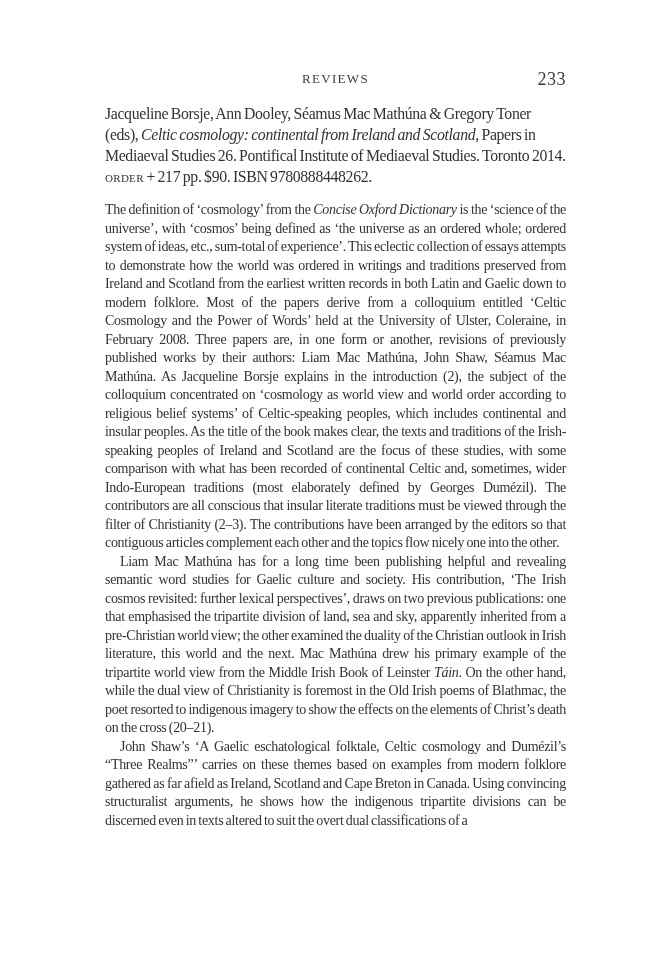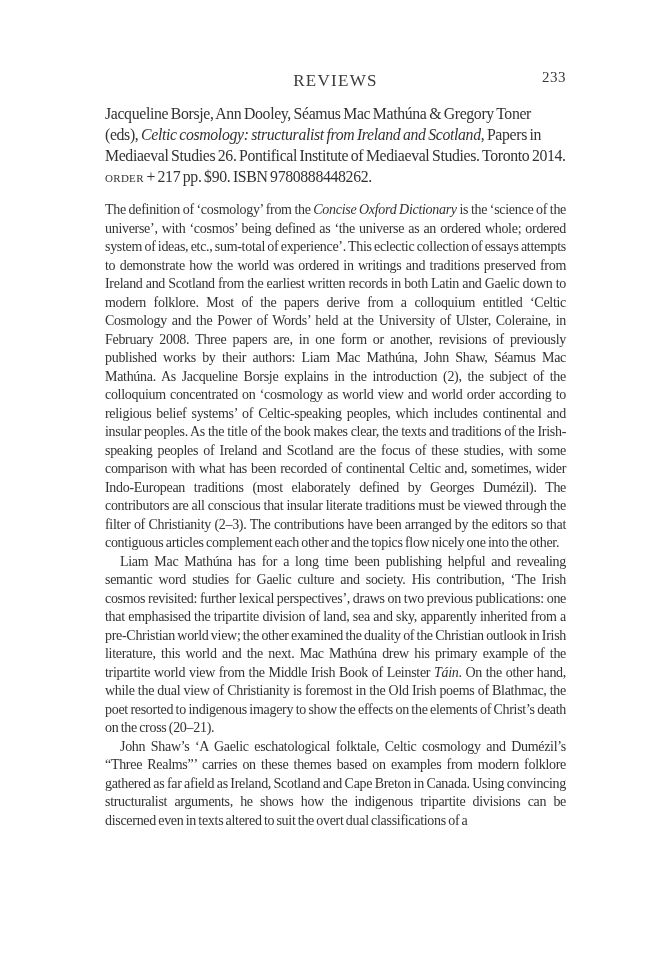--- a/index.html
+++ b/index.html
@@ -30,29 +30,29 @@
   .running-head {
     position: relative;
     height: 16px;
     width: 100%;
   }
   .running-title {
     position: absolute;
     left: 50%;
     transform: translateX(-50%);
     top: 0;
-    font-size: 17px;
+    font-size: 13px;
     letter-spacing: 1.3px;
     color: #3c3a38;
   }
   .page-number {
     position: absolute;
     right: 0;
     top: -2px;
-    font-size: 15px;
+    font-size: 18px;
     letter-spacing: 0.5px;
     color: #3c3a38;
   }
   .citation {
     margin: 16px 0 0 0;
     font-size: 15.8px;
     line-height: 21px;
     letter-spacing: -0.35px;
     word-spacing: -1px;
     text-align: left;
@@ -80,21 +80,21 @@
 <body>
 
 <div class="page">
   <div class="text-col">
 
     <header class="running-head">
       <span class="running-title">REVIEWS</span>
       <span class="page-number">233</span>
     </header>
 
-    <p class="citation"><span>Jacqueline Borsje, Ann Dooley, Séamus Mac Mathúna &amp; Gregory Toner (eds), </span><span class="italic">Celtic cosmology: structuralist from Ireland and Scotland</span><span>, Papers in Mediaeval Studies 26. Pontifical Institute of Mediaeval Studies. Toronto 2014. </span><span class="smallcaps">order</span><span> + 217 pp. $90. ISBN 9780888448262.</span></p>
+    <p class="citation"><span>Jacqueline Borsje, Ann Dooley, Séamus Mac Mathúna &amp; Gregory Toner (eds), </span><span class="italic">Celtic cosmology: continental from Ireland and Scotland</span><span>, Papers in Mediaeval Studies 26. Pontifical Institute of Mediaeval Studies. Toronto 2014. </span><span class="smallcaps">order</span><span> + 217 pp. $90. ISBN 9780888448262.</span></p>
 
     <div class="body-block">
         <p class="body-para"><span>The definition of ‘cosmology’ from the </span><span class="italic">Concise Oxford Dictionary</span><span> is the ‘science of the universe’, with ‘cosmos’ being defined as ‘the universe as an ordered whole; ordered system of ideas, etc., sum-total of experience’. This eclectic collection of essays attempts to demonstrate how the world was ordered in writings and traditions preserved from Ireland and Scotland from the earliest written records in both Latin and Gaelic down to modern folklore. Most of the papers derive from a colloquium entitled ‘Celtic Cosmology and the Power of Words’ held at the University of Ulster, Coleraine, in February 2008. Three papers are, in one form or another, revisions of previously published works by their authors: Liam Mac Mathúna, John Shaw, Séamus Mac Mathúna. As Jacqueline Borsje explains in the introduction (2), the subject of the colloquium concentrated on ‘cosmology as world view and world order according to religious belief systems’ of Celtic-speaking peoples, which includes continental and insular peoples. As the title of the book makes clear, the texts and traditions of the Irish-speaking peoples of Ireland and Scotland are the focus of these studies, with some comparison with what has been recorded of continental Celtic and, sometimes, wider Indo-European traditions (most elaborately defined by Georges Dumézil). The contributors are all conscious that insular literate traditions must be viewed through the filter of Christianity (2–3). The contributions have been arranged by the editors so that contiguous articles complement each other and the topics flow nicely one into the other.</span></p>
         <p class="body-para indent"><span>Liam Mac Mathúna has for a long time been publishing helpful and revealing semantic word studies for Gaelic culture and society. His contribution, ‘The Irish cosmos revisited: further lexical perspectives’, draws on two previous publications: one that emphasised the tripartite division of land, sea and sky, apparently inherited from a pre-Christian world view; the other examined the duality of the Christian outlook in Irish literature, this world and the next. Mac Mathúna drew his primary example of the tripartite world view from the Middle Irish Book of Leinster </span><span class="italic">Táin</span><span>. On the other hand, while the dual view of Christianity is foremost in the Old Irish poems of Blathmac, the poet resorted to indigenous imagery to show the effects on the elements of Christ’s death on the cross (20–21).</span></p>
         <p class="body-para indent"><span>John Shaw’s ‘A Gaelic eschatological folktale, Celtic cosmology and Dumézil’s “Three Realms”’ carries on these themes based on examples from modern folklore gathered as far afield as Ireland, Scotland and Cape Breton in Canada. Using convincing structuralist arguments, he shows how the indigenous tripartite divisions can be discerned even in texts altered to suit the overt dual classifications of a</span></p>
       </div>
 
   </div>
 </div>
 

